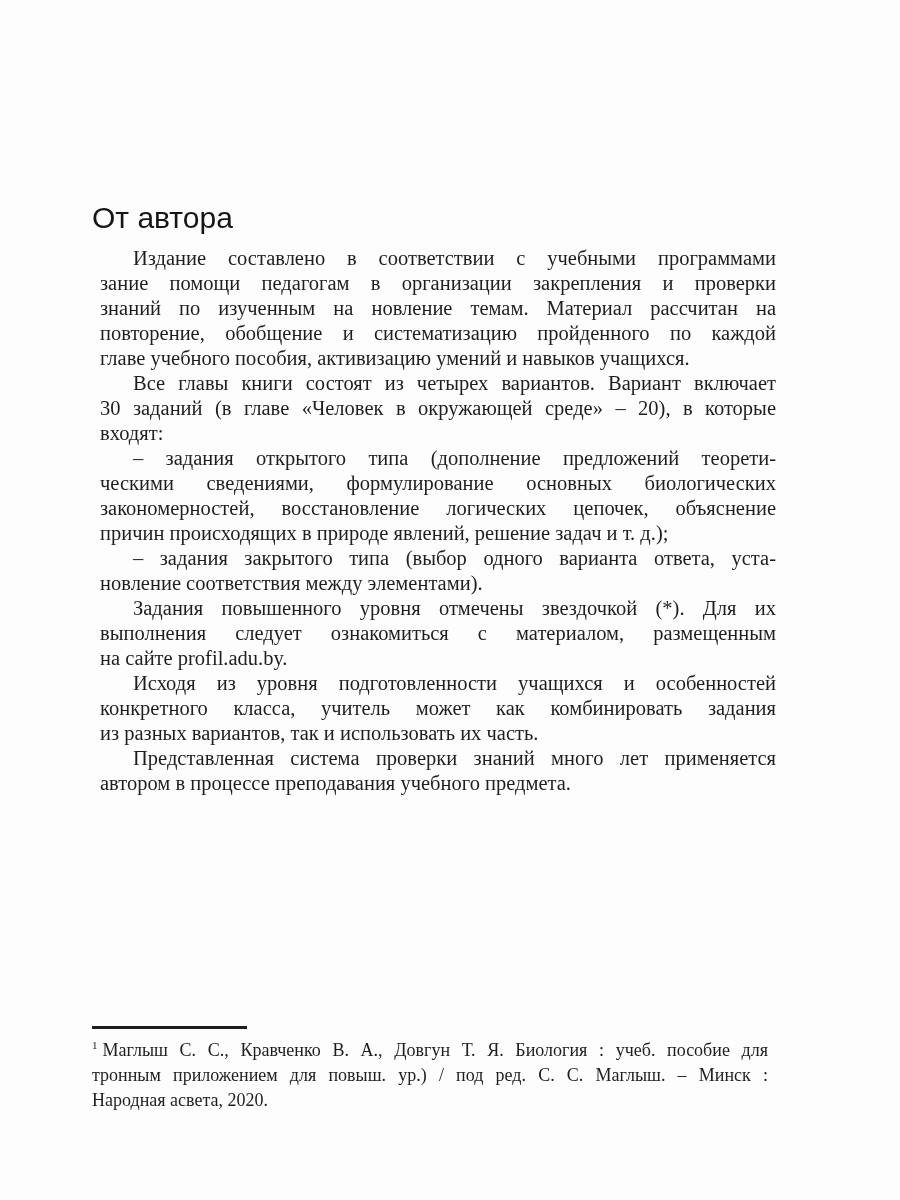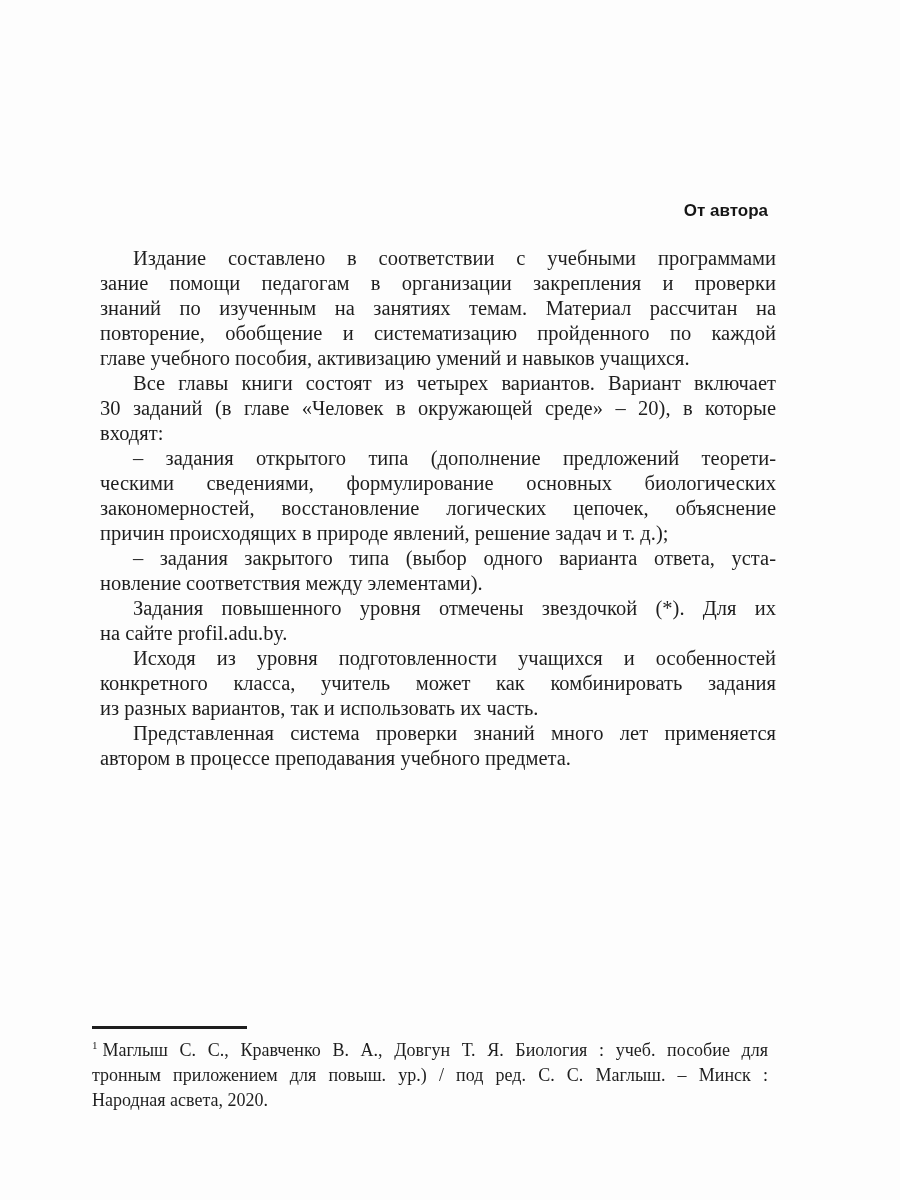--- a/index.html
+++ b/index.html
@@ -15,24 +15,24 @@
     color: #1e1e1e;
     font-family: "Liberation Serif", serif;
     overflow: hidden;
   }
   .title {
     position: absolute;
     top: 201px;
     left: 92px;
     width: 676px;
     margin: 0;
-    text-align: right;
+    text-align: left;
     font-family: "Liberation Sans", sans-serif;
-    font-weight: 700;
-    font-size: 17px;
+    font-weight: 400;
+    font-size: 30px;
     color: #161616;
   }
   .body-text {
     position: absolute;
     top: 246px;
     left: 100px;
     width: 676px;
     font-size: 20.5px;
     line-height: 25px;
   }
@@ -76,33 +76,34 @@
 </style>
 </head>
 <body>
 
 <div class="page">
   <h1 class="title">От автора</h1>
 
   <div class="body-text" id="body-text">
       <div class="line indent">Издание составлено в соответствии с учебными программами</div>
       <div class="line">зание помощи педагогам в организации закрепления и проверки</div>
-      <div class="line">знаний по изученным на занятиях темам. Материал рассчитан на</div>
+      <div class="line">знаний по изученным на новление темам. Материал рассчитан на</div>
       <div class="line">повторение, обобщение и систематизацию пройденного по каждой</div>
       <div class="line last">главе учебного пособия, активизацию умений и навыков учащихся.</div>
       <div class="line indent">Все главы книги состоят из четырех вариантов. Вариант включает</div>
       <div class="line">30 заданий (в главе «Человек в окружающей среде» – 20), в которые</div>
       <div class="line last">входят:</div>
       <div class="line indent">– задания открытого типа (дополнение предложений теорети-</div>
       <div class="line">ческими сведениями, формулирование основных биологических</div>
       <div class="line">закономерностей, восстановление логических цепочек, объяснение</div>
       <div class="line last">причин происходящих в природе явлений, решение задач и т. д.);</div>
       <div class="line indent">– задания закрытого типа (выбор одного варианта ответа, уста-</div>
       <div class="line last">новление соответствия между элементами).</div>
       <div class="line indent">Задания повышенного уровня отмечены звездочкой (*). Для их</div>
+      <div class="line">выполнения следует ознакомиться с материалом, размещенным</div>
       <div class="line last">на сайте profil.adu.by.</div>
       <div class="line indent">Исходя из уровня подготовленности учащихся и особенностей</div>
       <div class="line">конкретного класса, учитель может как комбинировать задания</div>
       <div class="line last">из разных вариантов, так и использовать их часть.</div>
       <div class="line indent">Представленная система проверки знаний много лет применяется</div>
       <div class="line last">автором в процессе преподавания учебного предмета.</div>
     </div>
 
   <div class="footnote">
     <div class="fn-rule"></div>

